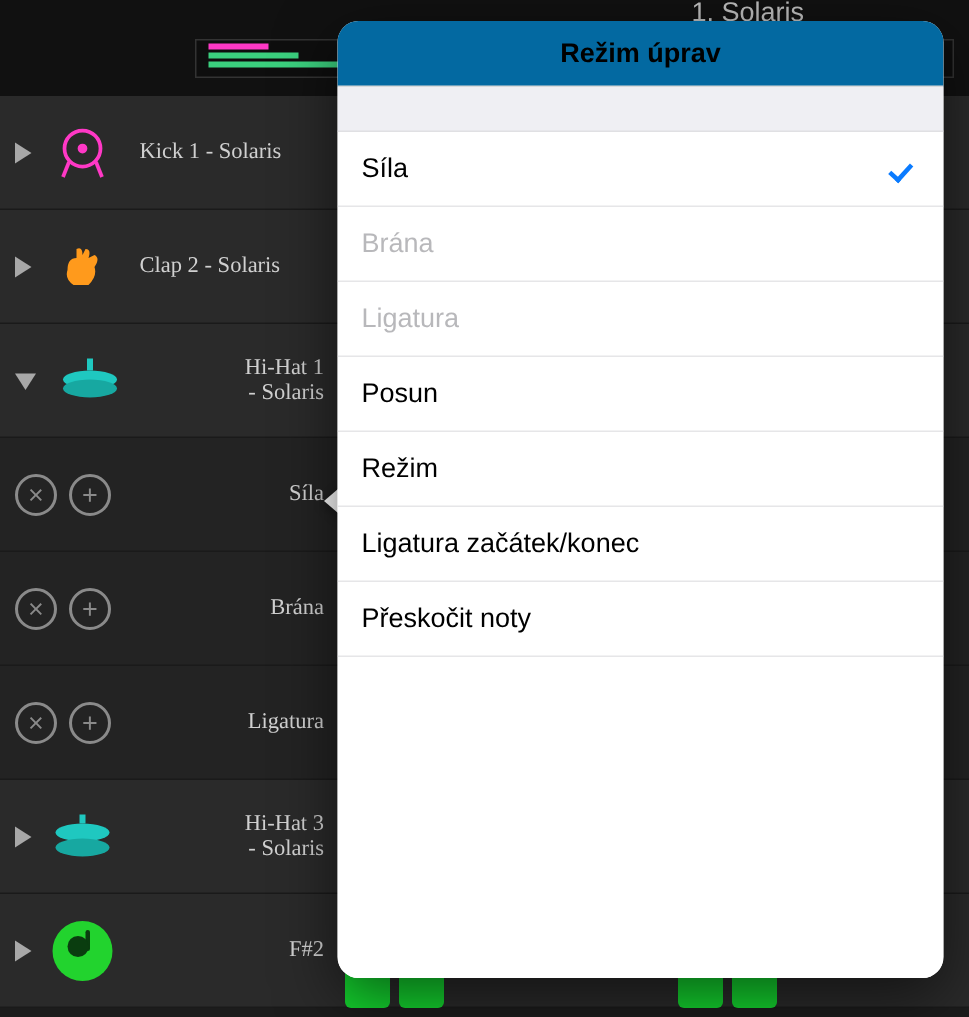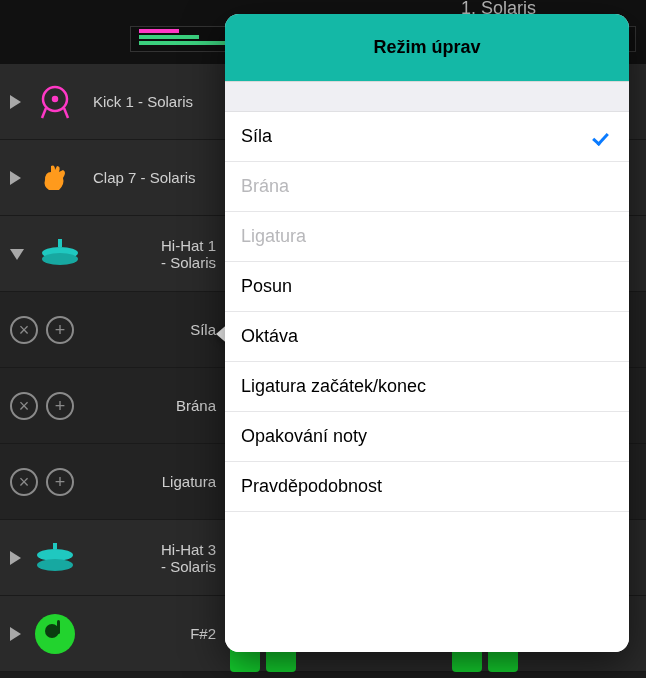--- a/index.html
+++ b/index.html
@@ -25,21 +25,21 @@
     color: #d0d0d0; font-size: 15px;
   }
   .track.sub { background: #232323; }
   .play-tri, .expand-tri {
     width: 0; height: 0; border-top: 7px solid transparent; border-bottom: 7px solid transparent;
     border-left: 11px solid #a8a8a8; margin-right: 12px;
   }
   .expand-tri { border-left: 7px solid transparent; border-right: 7px solid transparent; border-top: 11px solid #a8a8a8; border-bottom: none; margin-top: 2px; margin-right: 14px; }
   .icon-wrap { width: 44px; height: 44px; display: flex; align-items: center; justify-content: center; margin-right: 16px; }
 
-  .label { white-space: pre-line; text-align: left; }
+  .label { white-space: pre-line; text-align: left; font-family: Liberation Serif, serif; }
   .label.right { flex: 1; text-align: right; padding-right: 430px; }
 
   .circle-btn {
     width: 28px; height: 28px; border-radius: 50%; border: 2px solid #8a8a8a;
     display: flex; align-items: center; justify-content: center; color: #8a8a8a;
     font-size: 18px; line-height: 1; margin-right: 8px;
   }
 
   
   .steps { position: absolute; left: 230px; bottom: 6px; display: flex; gap: 6px; }
@@ -50,23 +50,23 @@
     position: absolute; left: 225px; top: 14px; width: 404px; height: 638px;
     background: #fff; border-radius: 14px; box-shadow: 0 12px 40px rgba(0,0,0,0.55);
     overflow: hidden; display: flex; flex-direction: column;
   }
   .popover-caret {
     position: absolute; left: 216px; top: 322px;
     width: 0; height: 0; border-top: 12px solid transparent; border-bottom: 12px solid transparent;
     border-right: 14px solid #fff; filter: drop-shadow(-2px 2px 3px rgba(0,0,0,0.25));
   }
   .pop-header {
-    height: 68px; display: flex; align-items: center; justify-content: center;
+    height: 44px; display: flex; align-items: center; justify-content: center;
     font-weight: 600; font-size: 18px; color: #000; border-bottom: 1px solid #d9d9d9;
-    background: #14b8a6;
+    background: #0369a1;
   }
   .pop-spacer { height: 30px; background: #efeff3; border-bottom: 1px solid #e0e0e3; }
   .pop-list { flex: 1; overflow: hidden; background: #fff; }
   .pop-item {
     display: flex; align-items: center; justify-content: space-between;
     height: 50px; padding: 0 16px; font-size: 18px; color: #000;
     border-bottom: 1px solid #e6e6e8;
   }
   .pop-item.disabled { color: #b8b8bb; }
   .check {
@@ -113,21 +113,21 @@
     <span class="label">Kick 1 - Solaris</span>
   </div>
 
   <div class="track">
     <div class="play-tri"></div>
     <div class="icon-wrap">
       <svg width="40" height="40" viewBox="0 0 40 40">
           <path d="M10 22 Q10 14 16 14 L16 8 Q20 6 20 12 L22 8 Q26 8 24 14 L28 12 Q32 14 28 20 Q30 26 24 32 L14 32 Q8 28 10 22 Z" fill="#ff9a1c"></path>
         </svg>
     </div>
-    <span class="label">Clap 7 - Solaris</span>
+    <span class="label">Clap 2 - Solaris</span>
   </div>
 
   <div class="track">
     <div class="expand-tri"></div>
     <div class="icon-wrap">
       <svg width="44" height="34" viewBox="0 0 44 34">
           <ellipse cx="22" cy="16" rx="18" ry="6" fill="#1fc8c0"></ellipse>
           <ellipse cx="22" cy="22" rx="18" ry="6" fill="#17a8a1"></ellipse>
           <rect x="20" y="2" width="4" height="8" fill="#1fc8c0"></rect>
         </svg>
@@ -197,26 +197,23 @@
     <div class="pop-item disabled">
       <span>Brána</span>
     </div>
     <div class="pop-item disabled">
       <span>Ligatura</span>
     </div>
     <div class="pop-item">
       <span>Posun</span>
     </div>
     <div class="pop-item">
-      <span>Oktáva</span>
+      <span>Režim</span>
     </div>
     <div class="pop-item">
       <span>Ligatura začátek/konec</span>
     </div>
     <div class="pop-item">
-      <span>Opakování noty</span>
-    </div>
-    <div class="pop-item">
-      <span>Pravděpodobnost</span>
+      <span>Přeskočit noty</span>
     </div>
 
   </div>
 </div>
 
 </body></html>

